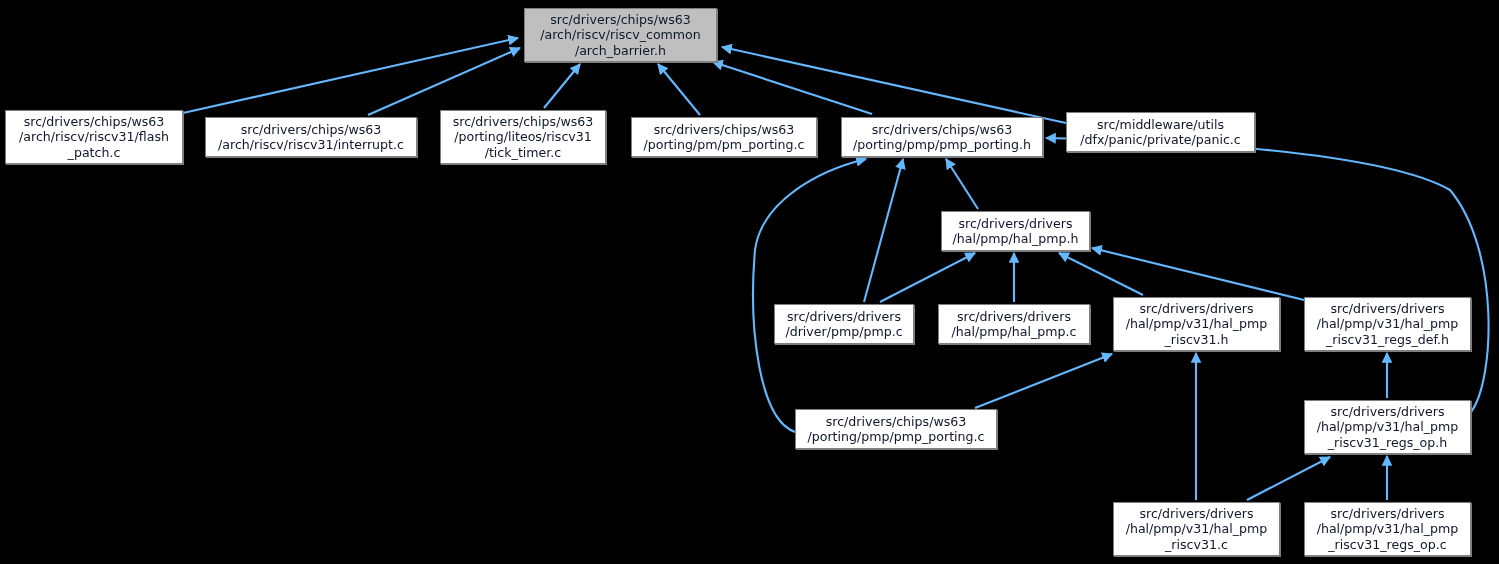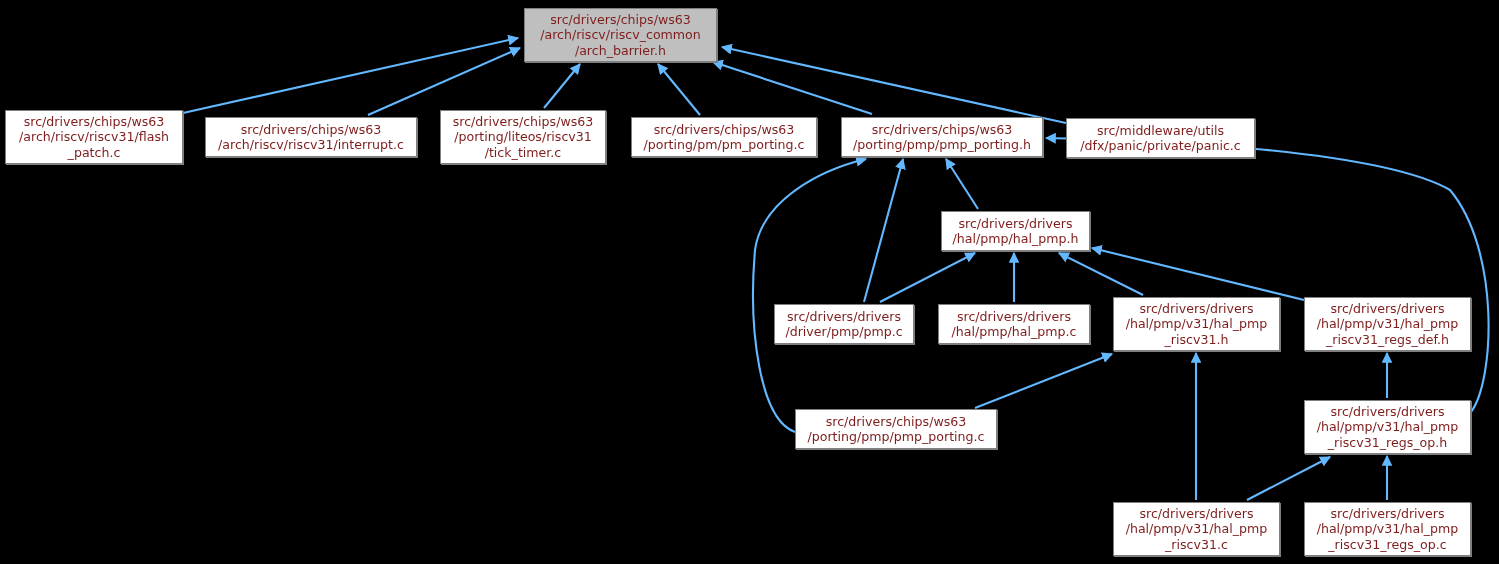--- a/index.html
+++ b/index.html
@@ -10,21 +10,21 @@
     font-family:"DejaVu Sans","Liberation Sans",sans-serif;
     overflow:hidden;
   }
   #edges{position:absolute;left:0;top:0;width:1499px;height:564px;pointer-events:none;}
   .node{
     position:absolute;
     box-sizing:border-box;
     background:#ffffff;
     border:1px solid #7f7f7f;
     box-shadow:1px 1px 0 0 #7f7f7f;
-    color:#7f1d1d;
+    color:#0f172a;
     display:flex;
     align-items:center;
     justify-content:center;
     text-align:center;
     font-size:12.6px;
     line-height:15.4px;
     letter-spacing:0px;
     white-space:pre-line;
     z-index:5;
   }
@@ -75,21 +75,21 @@
 _patch.c</span></div>
       <div class="node" style="left: 205px; top: 117px; width: 212px; height: 40px;"><span>src/drivers/chips/ws63
 /arch/riscv/riscv31/interrupt.c</span></div>
       <div class="node" style="left: 440px; top: 110px; width: 166px; height: 54px;"><span>src/drivers/chips/ws63
 /porting/liteos/riscv31
 /tick_timer.c</span></div>
       <div class="node" style="left: 631px; top: 117px; width: 186px; height: 40px;"><span>src/drivers/chips/ws63
 /porting/pm/pm_porting.c</span></div>
       <div class="node" style="left: 841px; top: 117px; width: 202px; height: 40px;"><span>src/drivers/chips/ws63
 /porting/pmp/pmp_porting.h</span></div>
-      <div class="node" style="left: 1066px; top: 118px; width: 189px; height: 40px;"><span>src/middleware/utils
+      <div class="node" style="left: 1066px; top: 112px; width: 189px; height: 40px;"><span>src/middleware/utils
 /dfx/panic/private/panic.c</span></div>
       <div class="node" style="left: 941px; top: 211px; width: 149px; height: 40px;"><span>src/drivers/drivers
 /hal/pmp/hal_pmp.h</span></div>
       <div class="node" style="left: 774px; top: 304px; width: 140px; height: 40px;"><span>src/drivers/drivers
 /driver/pmp/pmp.c</span></div>
       <div class="node" style="left: 938px; top: 304px; width: 152px; height: 40px;"><span>src/drivers/drivers
 /hal/pmp/hal_pmp.c</span></div>
       <div class="node" style="left: 1113px; top: 297px; width: 167px; height: 54px;"><span>src/drivers/drivers
 /hal/pmp/v31/hal_pmp
 _riscv31.h</span></div>

